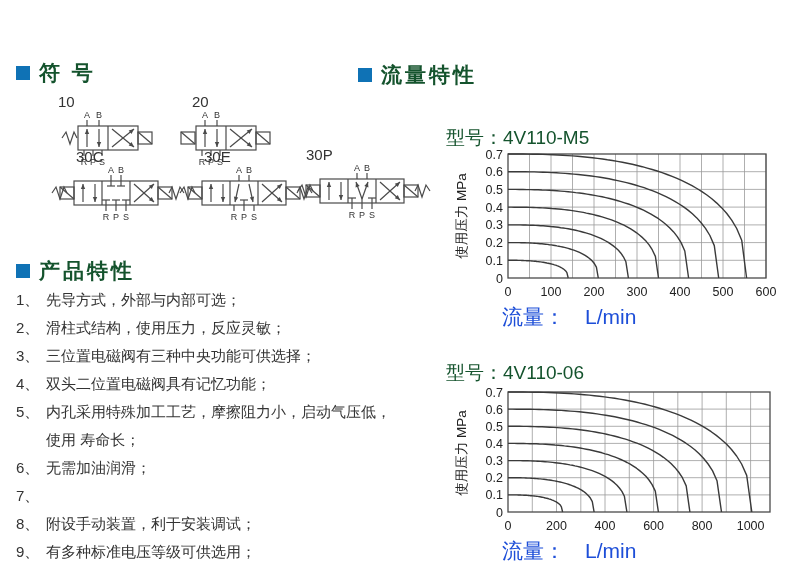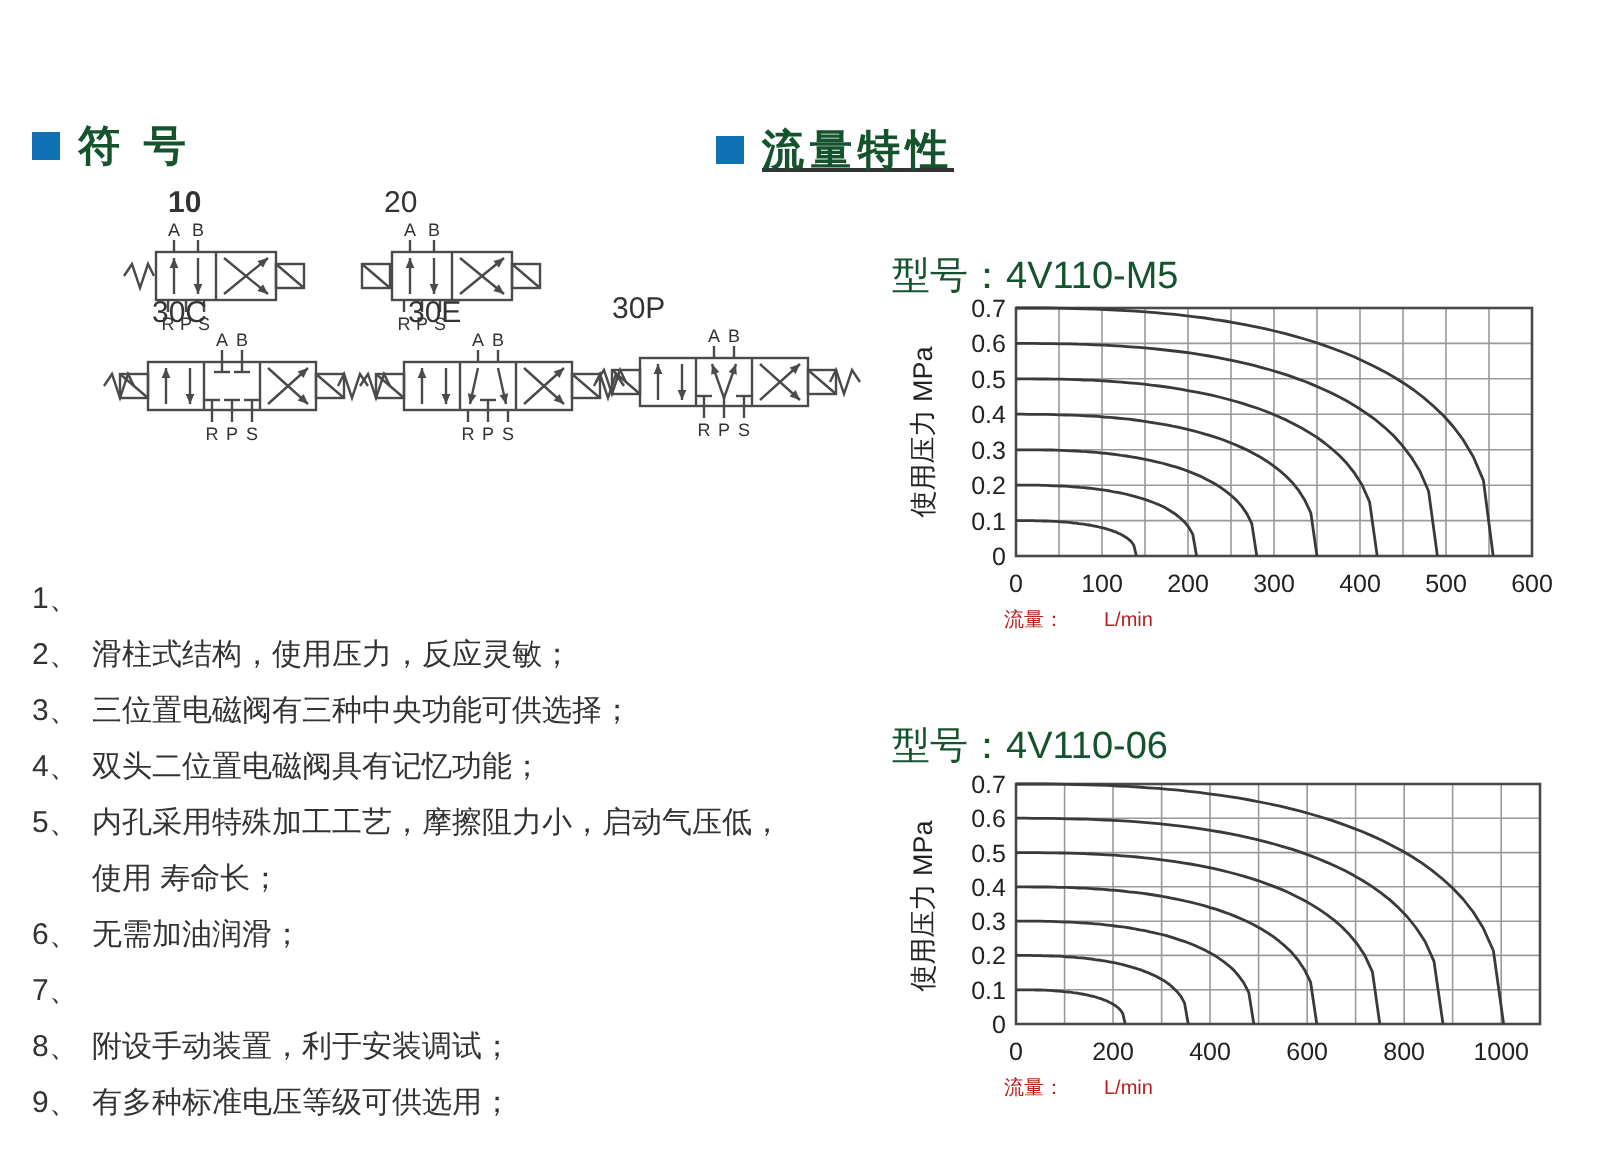--- a/index.html
+++ b/index.html
@@ -14,36 +14,36 @@
   .valve{position:absolute;}
   .valve-label{font-size:15px;color:#333;margin-bottom:0px;}
   .features{position:absolute;left:16px;top:286px;width:430px;}
   .feat-item{display:flex;font-size:15px;line-height:28px;color:#333;white-space:nowrap;}
   .feat-num{width:30px;flex:none;}
   .feat-cont{padding-left:30px;font-size:15px;line-height:28px;color:#333;white-space:nowrap;}
   .model-label{position:absolute;font-size:19px;color:#14532d;white-space:nowrap;text-align:right;}
   .chart-svg{position:absolute;}
   .ylabel{position:absolute;width:140px;text-align:center;font-size:13.5px;color:#222;
           transform:rotate(-90deg);white-space:nowrap;}
-  .xlabel{position:absolute;font-size:10px;color:#b91c1c;white-space:nowrap;}
+  .xlabel{position:absolute;font-size:21px;color:#1d4ed8;white-space:nowrap;}
   .xlabel .unit{margin-left:20px;}
   svg text{font-family:"Liberation Sans", sans-serif;}
 </style>
 </head>
 <body>
 
 <div class="page">
 
   <div class="sec-header" style="left:16px;top:59px;">
     <span class="sec-bullet"></span>
     <span class="sec-title">符 号</span>
   </div>
 
   <div class="valve" style="left:58px;top:93px;">
-    <div class="valve-label" style="margin-left:26px;font-weight:bold;">10</div>
+    <div class="valve-label" style="margin-left:0;">10</div>
     <svg width="100" height="60" viewBox="0 0 100 60">
         <rect x="20" y="16" width="60" height="24" fill="none" stroke="#4a4a4a" stroke-width="1.2"></rect>
         <line x1="50" y1="16" x2="50" y2="40" stroke="#4a4a4a" stroke-width="1.2"></line>
         <line x1="29" y1="37" x2="29" y2="19" stroke="#4a4a4a" stroke-width="1.2"></line>
         <polygon points="29,19 31.2,24.0 26.8,24.0" fill="#4a4a4a"></polygon>
         <line x1="41" y1="19" x2="41" y2="37" stroke="#4a4a4a" stroke-width="1.2"></line>
         <polygon points="41,37 38.8,32.0 43.2,32.0" fill="#4a4a4a"></polygon>
         <line x1="54" y1="37" x2="76" y2="19" stroke="#4a4a4a" stroke-width="1.2"></line>
         <polygon points="76,19 73.5,23.9 70.7,20.5" fill="#4a4a4a"></polygon>
         <line x1="54" y1="19" x2="76" y2="37" stroke="#4a4a4a" stroke-width="1.2"></line>
@@ -207,24 +207,29 @@
         <text x="76" y="55" text-anchor="middle" font-size="9" fill="#333">S</text>
         <polyline points="2,28 6,22 10,34 14,22 17,28" fill="none" stroke="#4a4a4a" stroke-width="1.2"></polyline>
         <rect x="10" y="22" width="14" height="12" fill="none" stroke="#4a4a4a" stroke-width="1.2"></rect>
         <line x1="10" y1="22" x2="24" y2="34" stroke="#4a4a4a" stroke-width="1.2"></line>
         <rect x="108" y="22" width="14" height="12" fill="none" stroke="#4a4a4a" stroke-width="1.2"></rect>
         <line x1="108" y1="22" x2="122" y2="34" stroke="#4a4a4a" stroke-width="1.2"></line>
         <polyline points="119,28 122,22 126,34 130,22 134,28" fill="none" stroke="#4a4a4a" stroke-width="1.2"></polyline>
       </svg>
   </div>
 
+  <div class="sec-header" style="left:16px;top:257px;">
+    <span class="sec-bullet"></span>
+    <span class="sec-title">产品特性</span>
+  </div>
 
   <div class="features">
     <div class="feat-item">
       <span class="feat-num">1、</span>
+      <span>先导方式，外部与内部可选；</span>
     </div>
     <div class="feat-item">
       <span class="feat-num">2、</span>
       <span>滑柱式结构，使用压力，反应灵敏；</span>
     </div>
     <div class="feat-item">
       <span class="feat-num">3、</span>
       <span>三位置电磁阀有三种中央功能可供选择；</span>
     </div>
     <div class="feat-item">
@@ -246,21 +251,21 @@
     <div class="feat-item">
       <span class="feat-num">8、</span>
       <span>附设手动装置，利于安装调试；</span>
     </div>
     <div class="feat-item">
       <span class="feat-num">9、</span>
       <span>有多种标准电压等级可供选用；</span>
     </div>
   </div>
 
-  <div class="sec-header" style="left:358px;top:61px;text-decoration:underline;">
+  <div class="sec-header" style="left:358px;top:61px;">
     <span class="sec-bullet"></span>
     <span class="sec-title">流量特性</span>
   </div>
 
   <div class="model-label" style="left:446px;top:125px;">型号：4V110-M5</div>
   <div class="ylabel" style="left:392px;top:207px;">使用压力 MPa</div>
   <svg class="chart-svg" style="left:472px;top:146px;" width="310" height="152" viewBox="0 0 310 152">
       <line x1="57.5" y1="8" x2="57.5" y2="132" stroke="#9a9a9a" stroke-width="0.8"></line>
       <line x1="79.0" y1="8" x2="79.0" y2="132" stroke="#9a9a9a" stroke-width="0.8"></line>
       <line x1="100.5" y1="8" x2="100.5" y2="132" stroke="#9a9a9a" stroke-width="0.8"></line>

